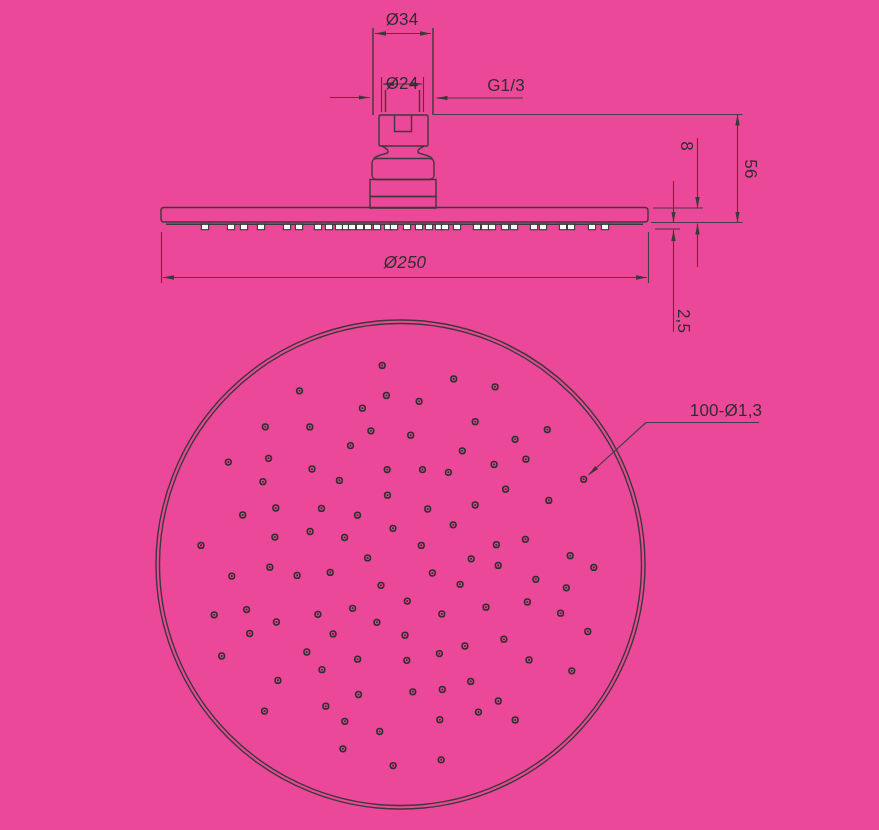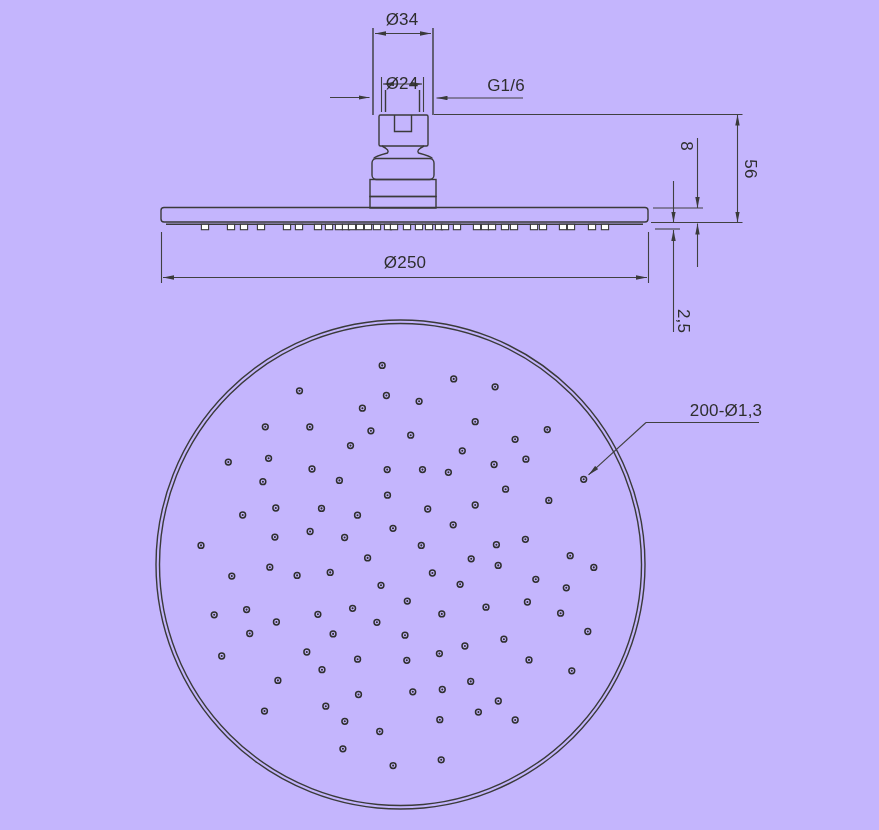--- a/index.html
+++ b/index.html
@@ -1,19 +1,19 @@
 <!DOCTYPE html>
 <html><head>
 <meta charset="utf-8">
 <style>
   html,body { margin:0; padding:0; background:#ffffff; }
   .canvas {
     position:relative;
     width:879px; height:830px;
-    background:#c4b5fd;
+    background:#ec4899;
     font-family:"Liberation Sans", sans-serif;
     overflow:hidden;
   }
   .canvas > svg { position:absolute; left:0; top:0; }
   .ln  { stroke:#3a3a3a; stroke-width:1.4; fill:none; }
   .dim { stroke:#404040; stroke-width:1.1; fill:none; }
   .dim-label {
     position:absolute;
     font-size:17px;
     color:#2e2e2e;
@@ -332,19 +332,19 @@
           <circle cx="547.3" cy="429.6" r="1.05" fill="#2f2f2f"></circle>
         </g>
 
       <line class="dim" x1="646" y1="422.5" x2="759" y2="422.5"></line>
       <line class="dim" id="leader-diagonal" x1="646" y1="422.5" x2="588.5" y2="474.9" marker-end="url(#arr)"></line>
     </g>
   </svg>
 
   <span class="dim-label" style="left:402px; top:20px;">Ø34</span>
   <span class="dim-label" style="left:402px; top:84px;">Ø24</span>
-  <span class="dim-label" style="left:506px; top:86px;">G1/6</span>
+  <span class="dim-label" style="left:506px; top:86px;">G1/3</span>
   <span class="dim-label rot" style="left:686px; top:146px;">8</span>
   <span class="dim-label rot" style="left:750px; top:169px;">56</span>
   <span class="dim-label rot" style="left:683px; top:321px;">2,5</span>
-  <span class="dim-label" style="left:405px; top:263px;">Ø250</span>
-  <span class="dim-label" style="left:726px; top:411px;">200-Ø1,3</span>
+  <span class="dim-label" style="left:405px; top:263px;font-style:italic;">Ø250</span>
+  <span class="dim-label" style="left:726px; top:411px;">100-Ø1,3</span>
 </div>
 
 </body></html>

